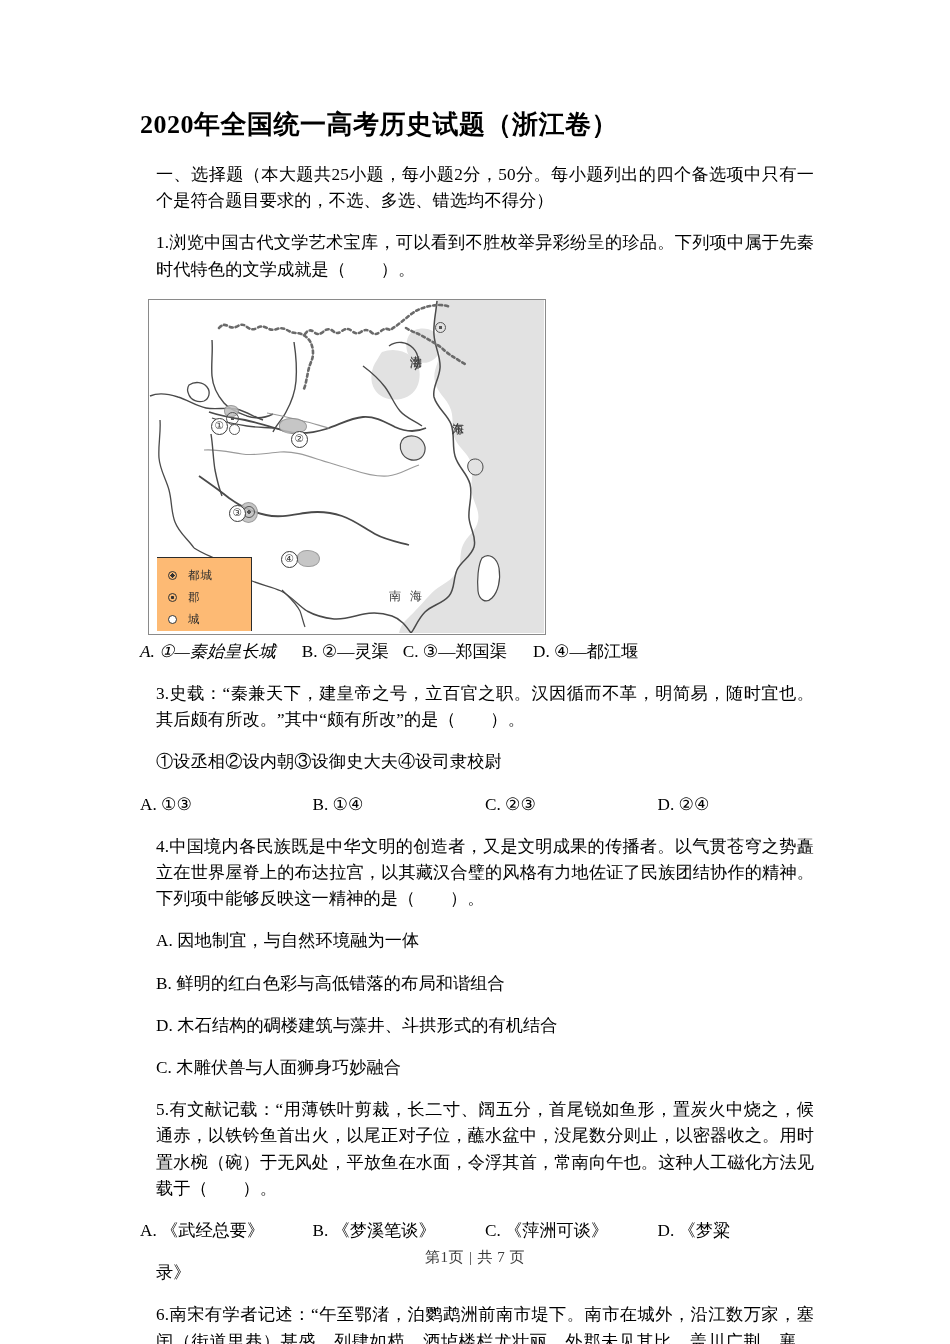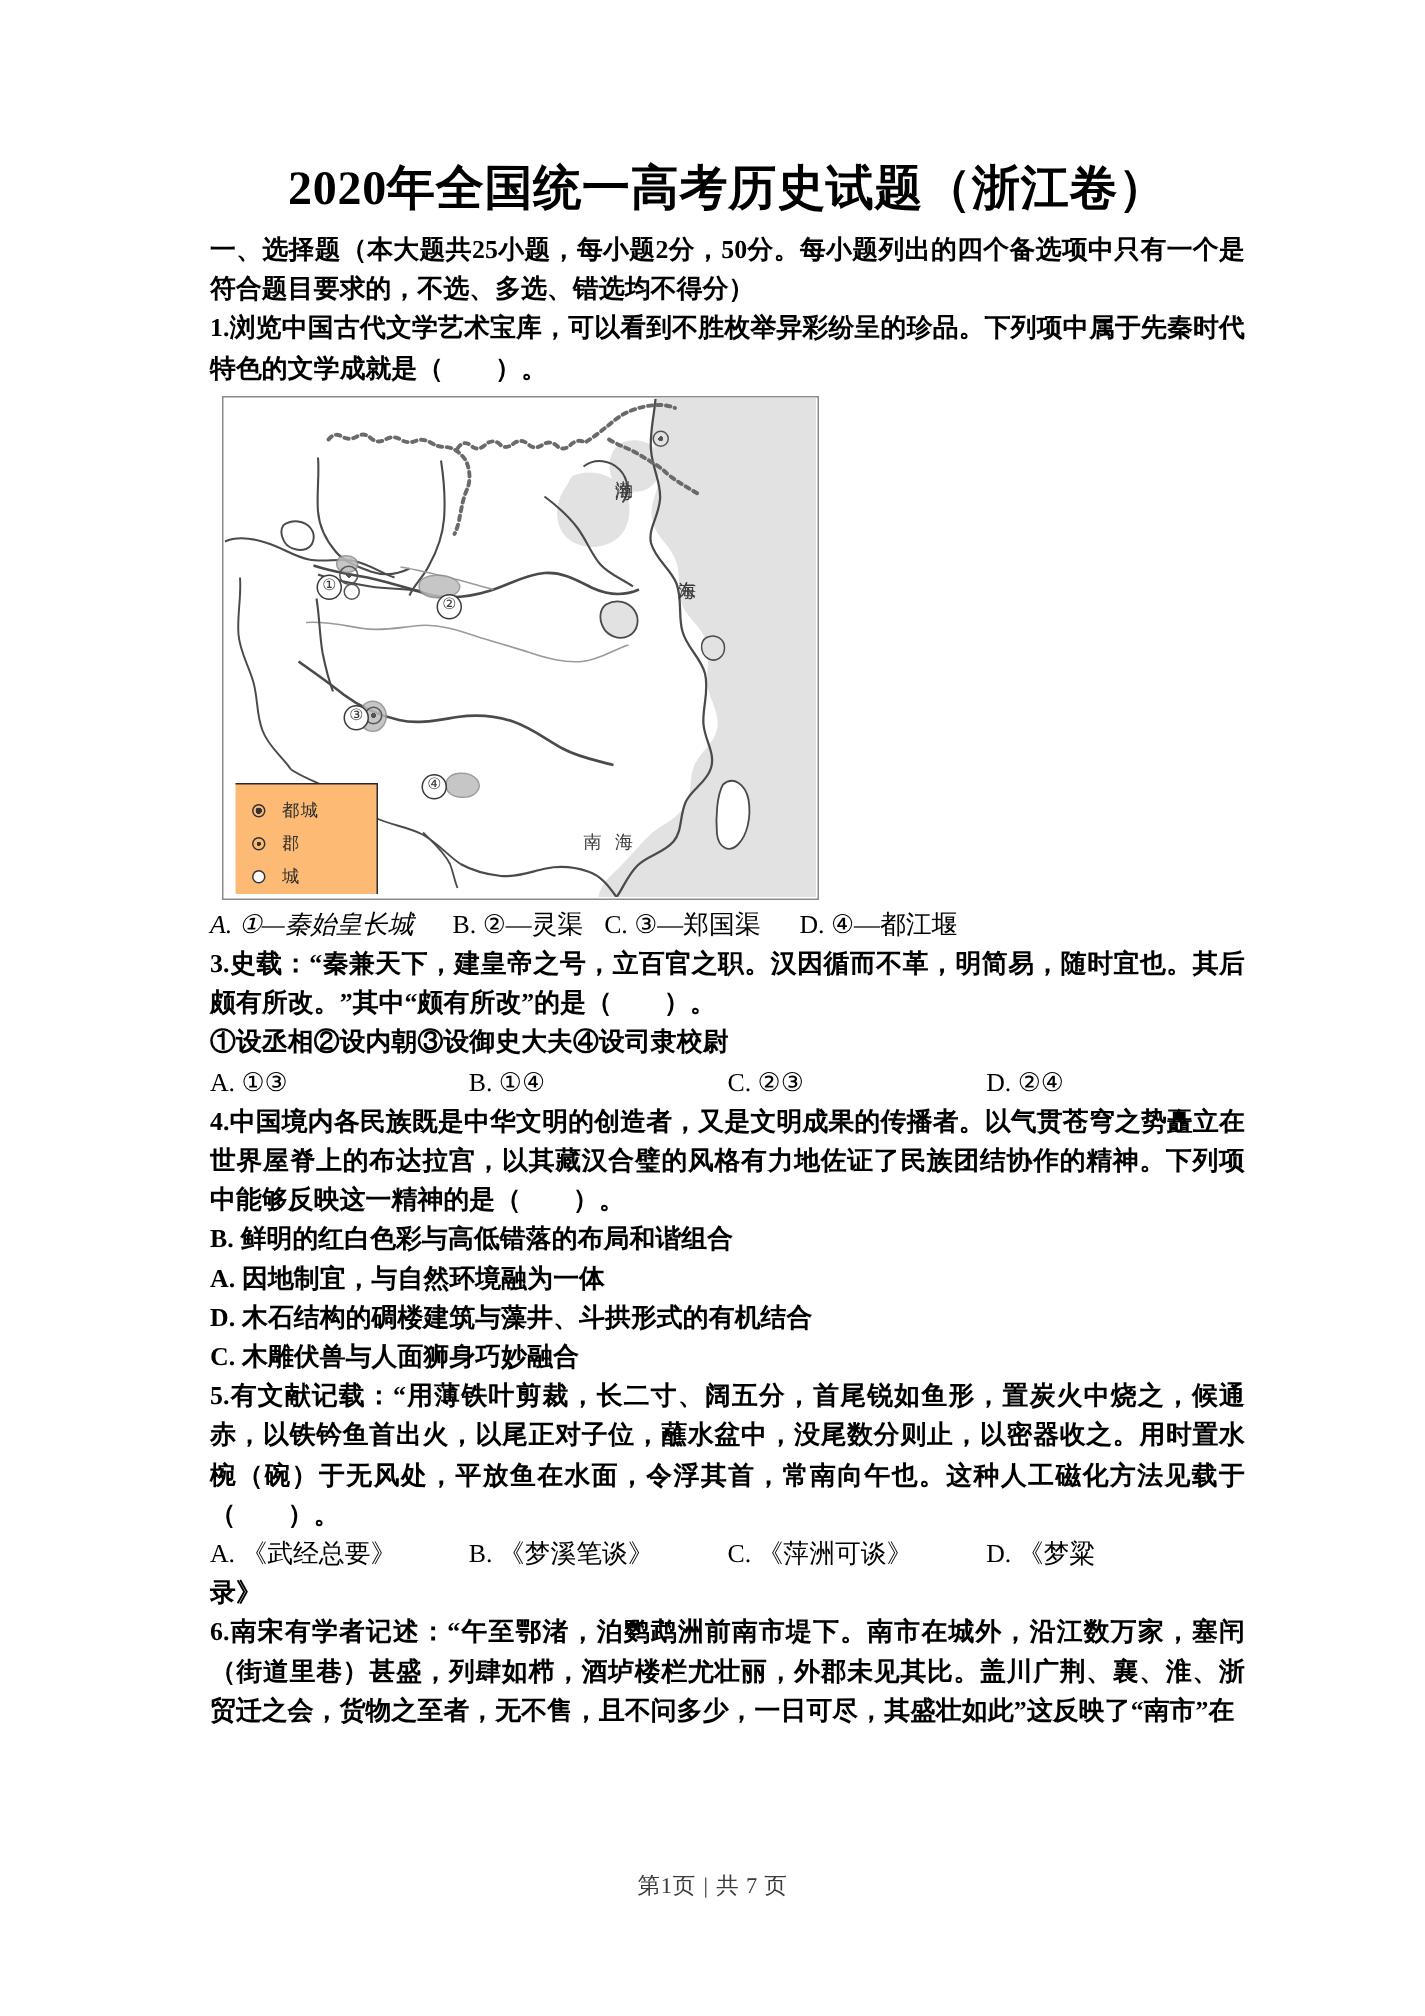--- a/index.html
+++ b/index.html
@@ -23,36 +23,35 @@
     box-sizing: border-box;
     padding: 0;
   }
   .content {
     position: absolute;
     left: 140px;
     top: 104px;
     width: 690px;
   }
   .doc-title {
-    text-align: center;
-    font-size: 32px;
+    text-align: left;
+    font-size: 26px;
     font-weight: bold;
     line-height: 42px;
     letter-spacing: 0.5px;
     margin: 0 0 8px 0;
     white-space: nowrap;
   }
   .para {
     font-size: 17.2px;
     line-height: 26.2px;
     text-align: justify;
     text-justify: inter-ideograph;
-    margin: 0;
+    margin: 16px;
     letter-spacing: 0.1px;
-    font-weight: bold;
   }
   .opts {
     display: flex;
     font-size: 17.2px;
     line-height: 26.2px;
     margin: 0;
   }
   .opts > span {
     flex: 0 0 25%;
     white-space: nowrap;
@@ -336,22 +335,22 @@
     <p class="para">3.史载：“秦兼天下，建皇帝之号，立百官之职。汉因循而不革，明简易，随时宜也。其后颇有所改。”其中“颇有所改”的是（　　）。</p>
     <p class="para">①设丞相②设内朝③设御史大夫④设司隶校尉</p>
     <div class="opts">
       <span>A. ①③</span>
       <span>B. ①④</span>
       <span>C. ②③</span>
       <span>D. ②④</span>
     </div>
 
     <p class="para">4.中国境内各民族既是中华文明的创造者，又是文明成果的传播者。以气贯苍穹之势矗立在世界屋脊上的布达拉宫，以其藏汉合璧的风格有力地佐证了民族团结协作的精神。下列项中能够反映这一精神的是（　　）。</p>
+    <p class="para">A. 因地制宜，与自然环境融为一体</p>
     <p class="para">B. 鲜明的红白色彩与高低错落的布局和谐组合</p>
-    <p class="para">A. 因地制宜，与自然环境融为一体</p>
     <p class="para">D. 木石结构的碉楼建筑与藻井、斗拱形式的有机结合</p>
     <p class="para">C. 木雕伏兽与人面狮身巧妙融合</p>
 
     <p class="para">5.有文献记载：“用薄铁叶剪裁，长二寸、阔五分，首尾锐如鱼形，置炭火中烧之，候通赤，以铁钤鱼首出火，以尾正对子位，蘸水盆中，没尾数分则止，以密器收之。用时置水椀（碗）于无风处，平放鱼在水面，令浮其首，常南向午也。这种人工磁化方法见载于（　　）。</p>
     <div class="opts">
       <span>A. 《武经总要》</span>
       <span>B. 《梦溪笔谈》</span>
       <span>C. 《萍洲可谈》</span>
       <span>D. 《梦粱</span>
     </div>

